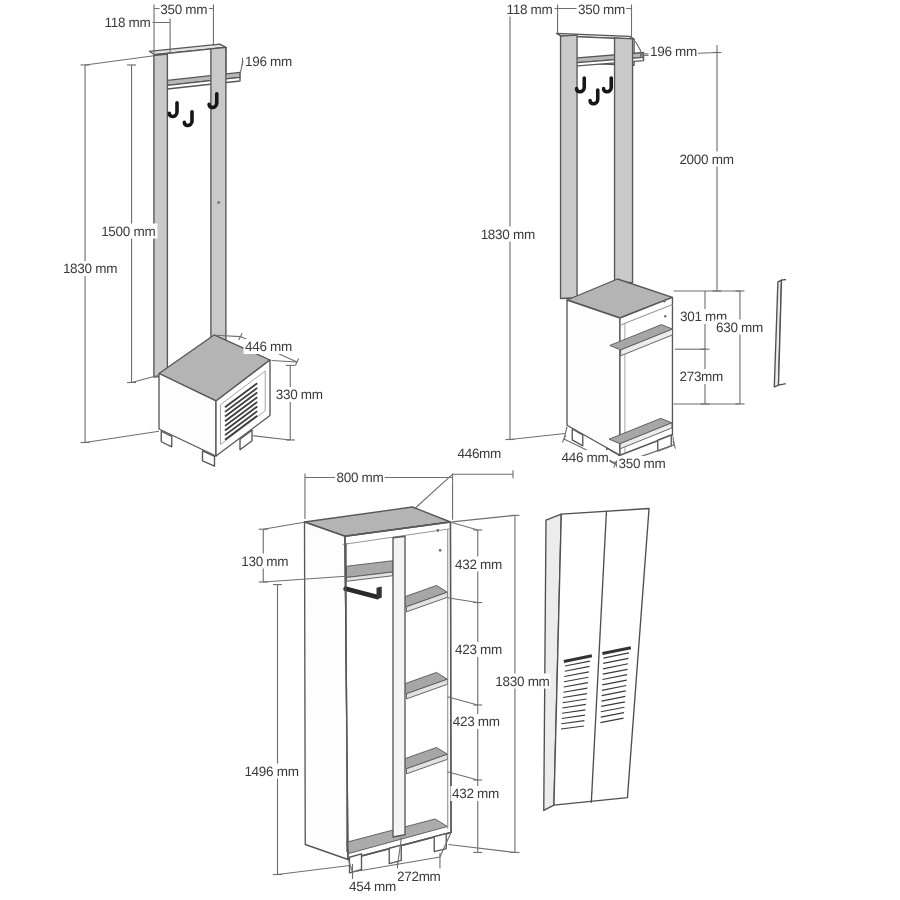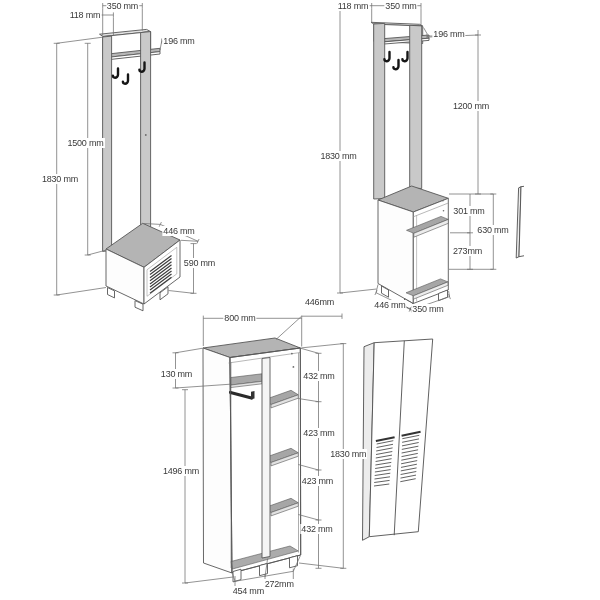--- a/index.html
+++ b/index.html
@@ -266,40 +266,40 @@
         <path d="M293.3,568.6 V579.4"></path>
     <path d="M235,581.3 L232.5,573.8"></path>
         <path d="M265,577 L267.6,558.6"></path>
         <path d="M293.3,571.3 L300.3,555.8"></path>
   </g>
 </svg>
 
   <span class="dim" style="left:122.5px;top:6px">350 mm</span>
   <span class="dim" style="left:85px;top:15px">118 mm</span>
   <span class="dim" style="left:179px;top:41px">196 mm</span>
-  <span class="dim" style="left:85.5px;top:143px">1500 mm</span>
+  <span class="dim" style="left:85.5px;top:154px">1500 mm</span>
   <span class="dim" style="left:60px;top:178.5px">1830 mm</span>
   <span class="dim" style="left:179px;top:231px">446 mm</span>
-  <span class="dim" style="left:199.5px;top:263px">590 mm</span>
+  <span class="dim" style="left:199.5px;top:263px">330 mm</span>
 
   <span class="dim" style="left:353px;top:6px">118 mm</span>
   <span class="dim" style="left:401px;top:6px">350 mm</span>
   <span class="dim" style="left:449px;top:34px">196 mm</span>
-  <span class="dim" style="left:471px;top:105.5px">1200 mm</span>
+  <span class="dim" style="left:471px;top:105.5px">2000 mm</span>
   <span class="dim" style="left:338.5px;top:156px">1830 mm</span>
   <span class="dim" style="left:469px;top:211px">301 mm</span>
-  <span class="dim" style="left:493px;top:230px">630 mm</span>
+  <span class="dim" style="left:493px;top:218px">630 mm</span>
   <span class="dim" style="left:467.5px;top:251px">273mm</span>
   <span class="dim" style="left:390px;top:304.5px">446 mm</span>
   <span class="dim" style="left:428px;top:309px">350 mm</span>
 
   <span class="dim" style="left:240px;top:318px">800 mm</span>
   <span class="dim" style="left:319.5px;top:302px">446mm</span>
   <span class="dim" style="left:176.5px;top:374px">130 mm</span>
   <span class="dim" style="left:319px;top:376px">432 mm</span>
   <span class="dim" style="left:319px;top:432.5px">423 mm</span>
   <span class="dim" style="left:348.3px;top:453.5px">1830 mm</span>
   <span class="dim" style="left:317.5px;top:481px">423 mm</span>
   <span class="dim" style="left:317px;top:529px">432 mm</span>
-  <span class="dim" style="left:181px;top:471px">1496 mm</span>
+  <span class="dim" style="left:181px;top:514px">1496 mm</span>
   <span class="dim" style="left:279.2px;top:584px">272mm</span>
   <span class="dim" style="left:248.3px;top:591px">454 mm</span>
 </div>
 
 </body></html>

